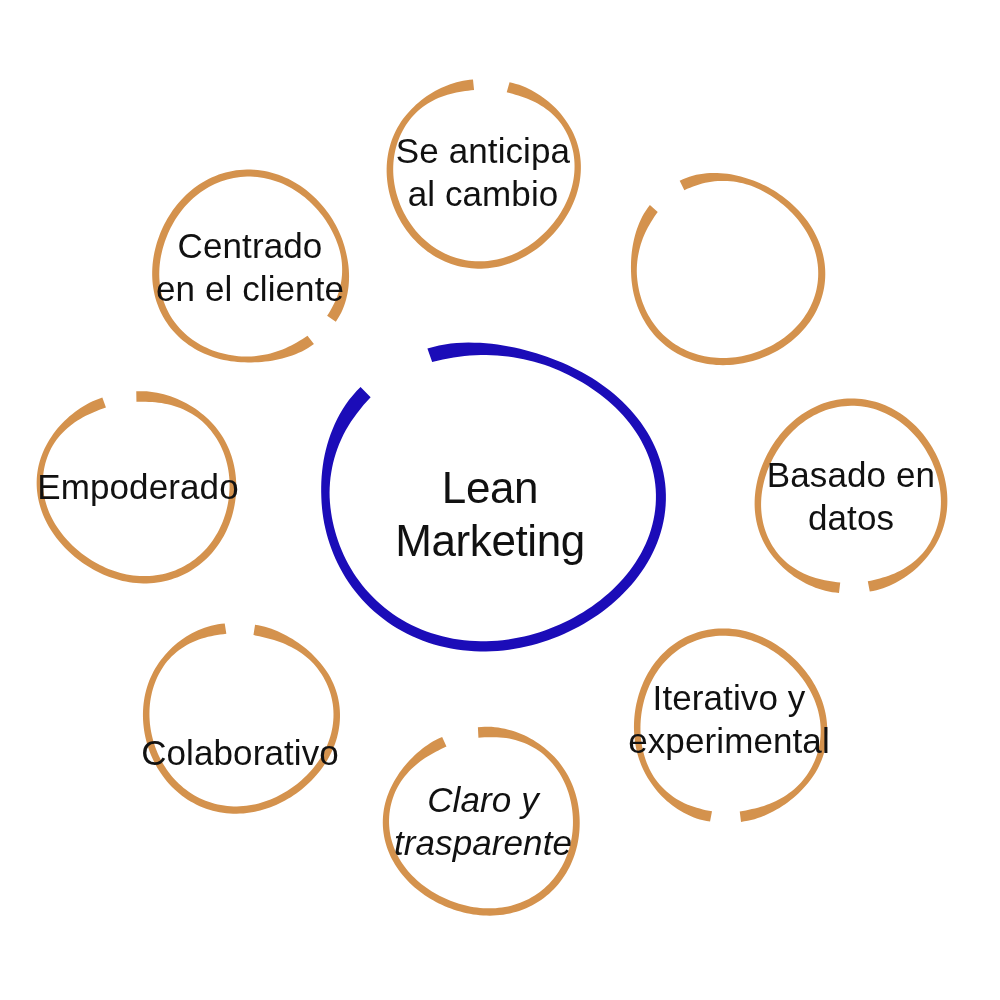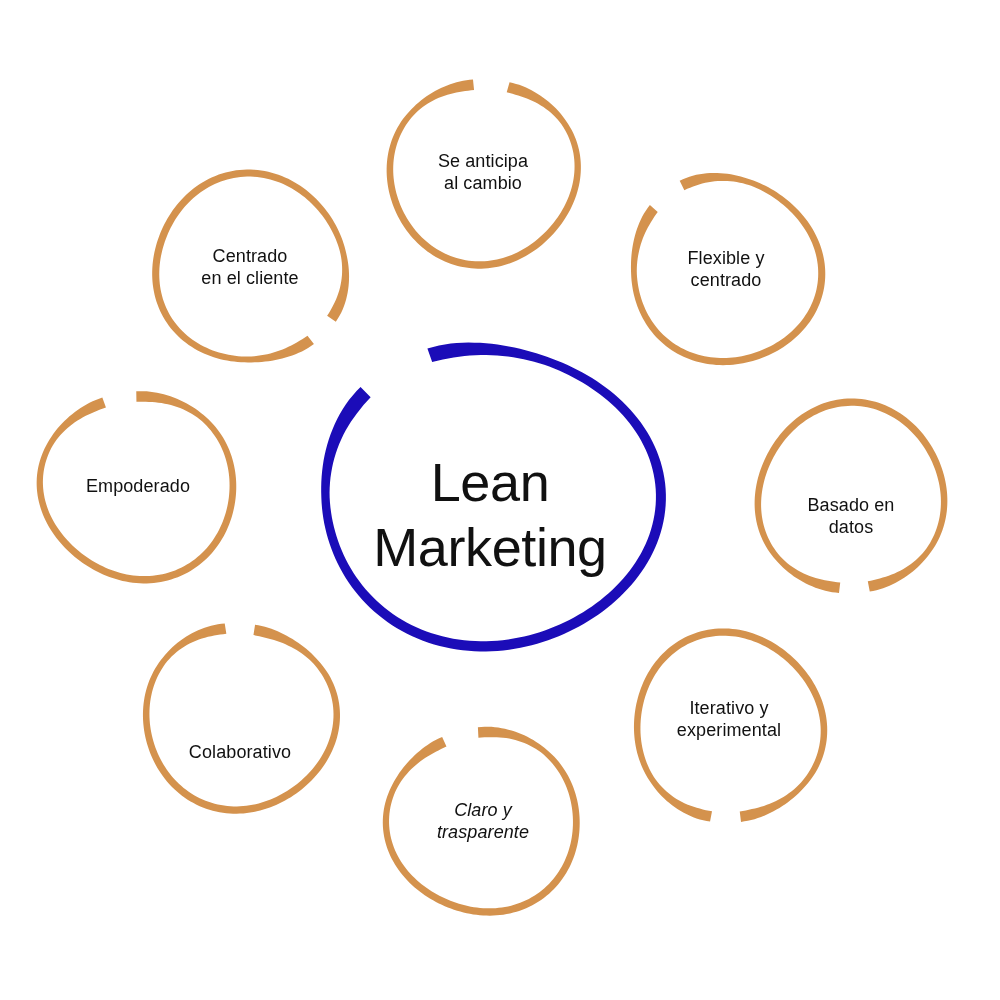--- a/index.html
+++ b/index.html
@@ -36,24 +36,24 @@
     pointer-events: auto;
   }
   .node-label {
     color: #111111;
     line-height: 1.22;
     letter-spacing: 0.1px;
     white-space: pre-line;
     font-weight: 400;
   }
   .satellite .node-label {
-    font-size: 18px;
+    font-size: 35px;
   }
   .center-node .node-label {
-    font-size: 54px;
+    font-size: 44px;
     line-height: 1.20;
     letter-spacing: -0.4px;
     margin-top: 36px;
   }
 </style>
 </head>
 <body>
 
 <div id="diagram-root">
 
@@ -71,25 +71,21 @@
 
   <div class="node center-node" id="center-node" style="left: 342px; top: 357px; width: 296px; height: 280px;">
     <div class="node-label">Lean
 Marketing</div>
   </div>
 
   <div class="node satellite" style="left: 378px; top: 88px; width: 210px; height: 170px;">
     <div class="node-label">Se anticipa
 al cambio</div>
   </div>
-  <div class="node satellite" style="left: 620px; top: 184px; width: 212px; height: 172px;">
-    <div class="node-label">Flexible y
-centrado</div>
-  </div>
-  <div class="node satellite" style="left: 745px; top: 431px; width: 212px; height: 172px;">
+  <div class="node satellite" style="left: 745px; top: 411px; width: 212px; height: 172px;">
     <div class="node-label">Basado en
 datos</div>
   </div>
   <div class="node satellite" style="left: 623px; top: 634px; width: 212px; height: 172px;">
     <div class="node-label">Iterativo y
 experimental</div>
   </div>
   <div class="node satellite" style="left: 377px; top: 737px; width: 212px; height: 170px; font-style: italic;">
     <div class="node-label">Claro y
 trasparente</div>

